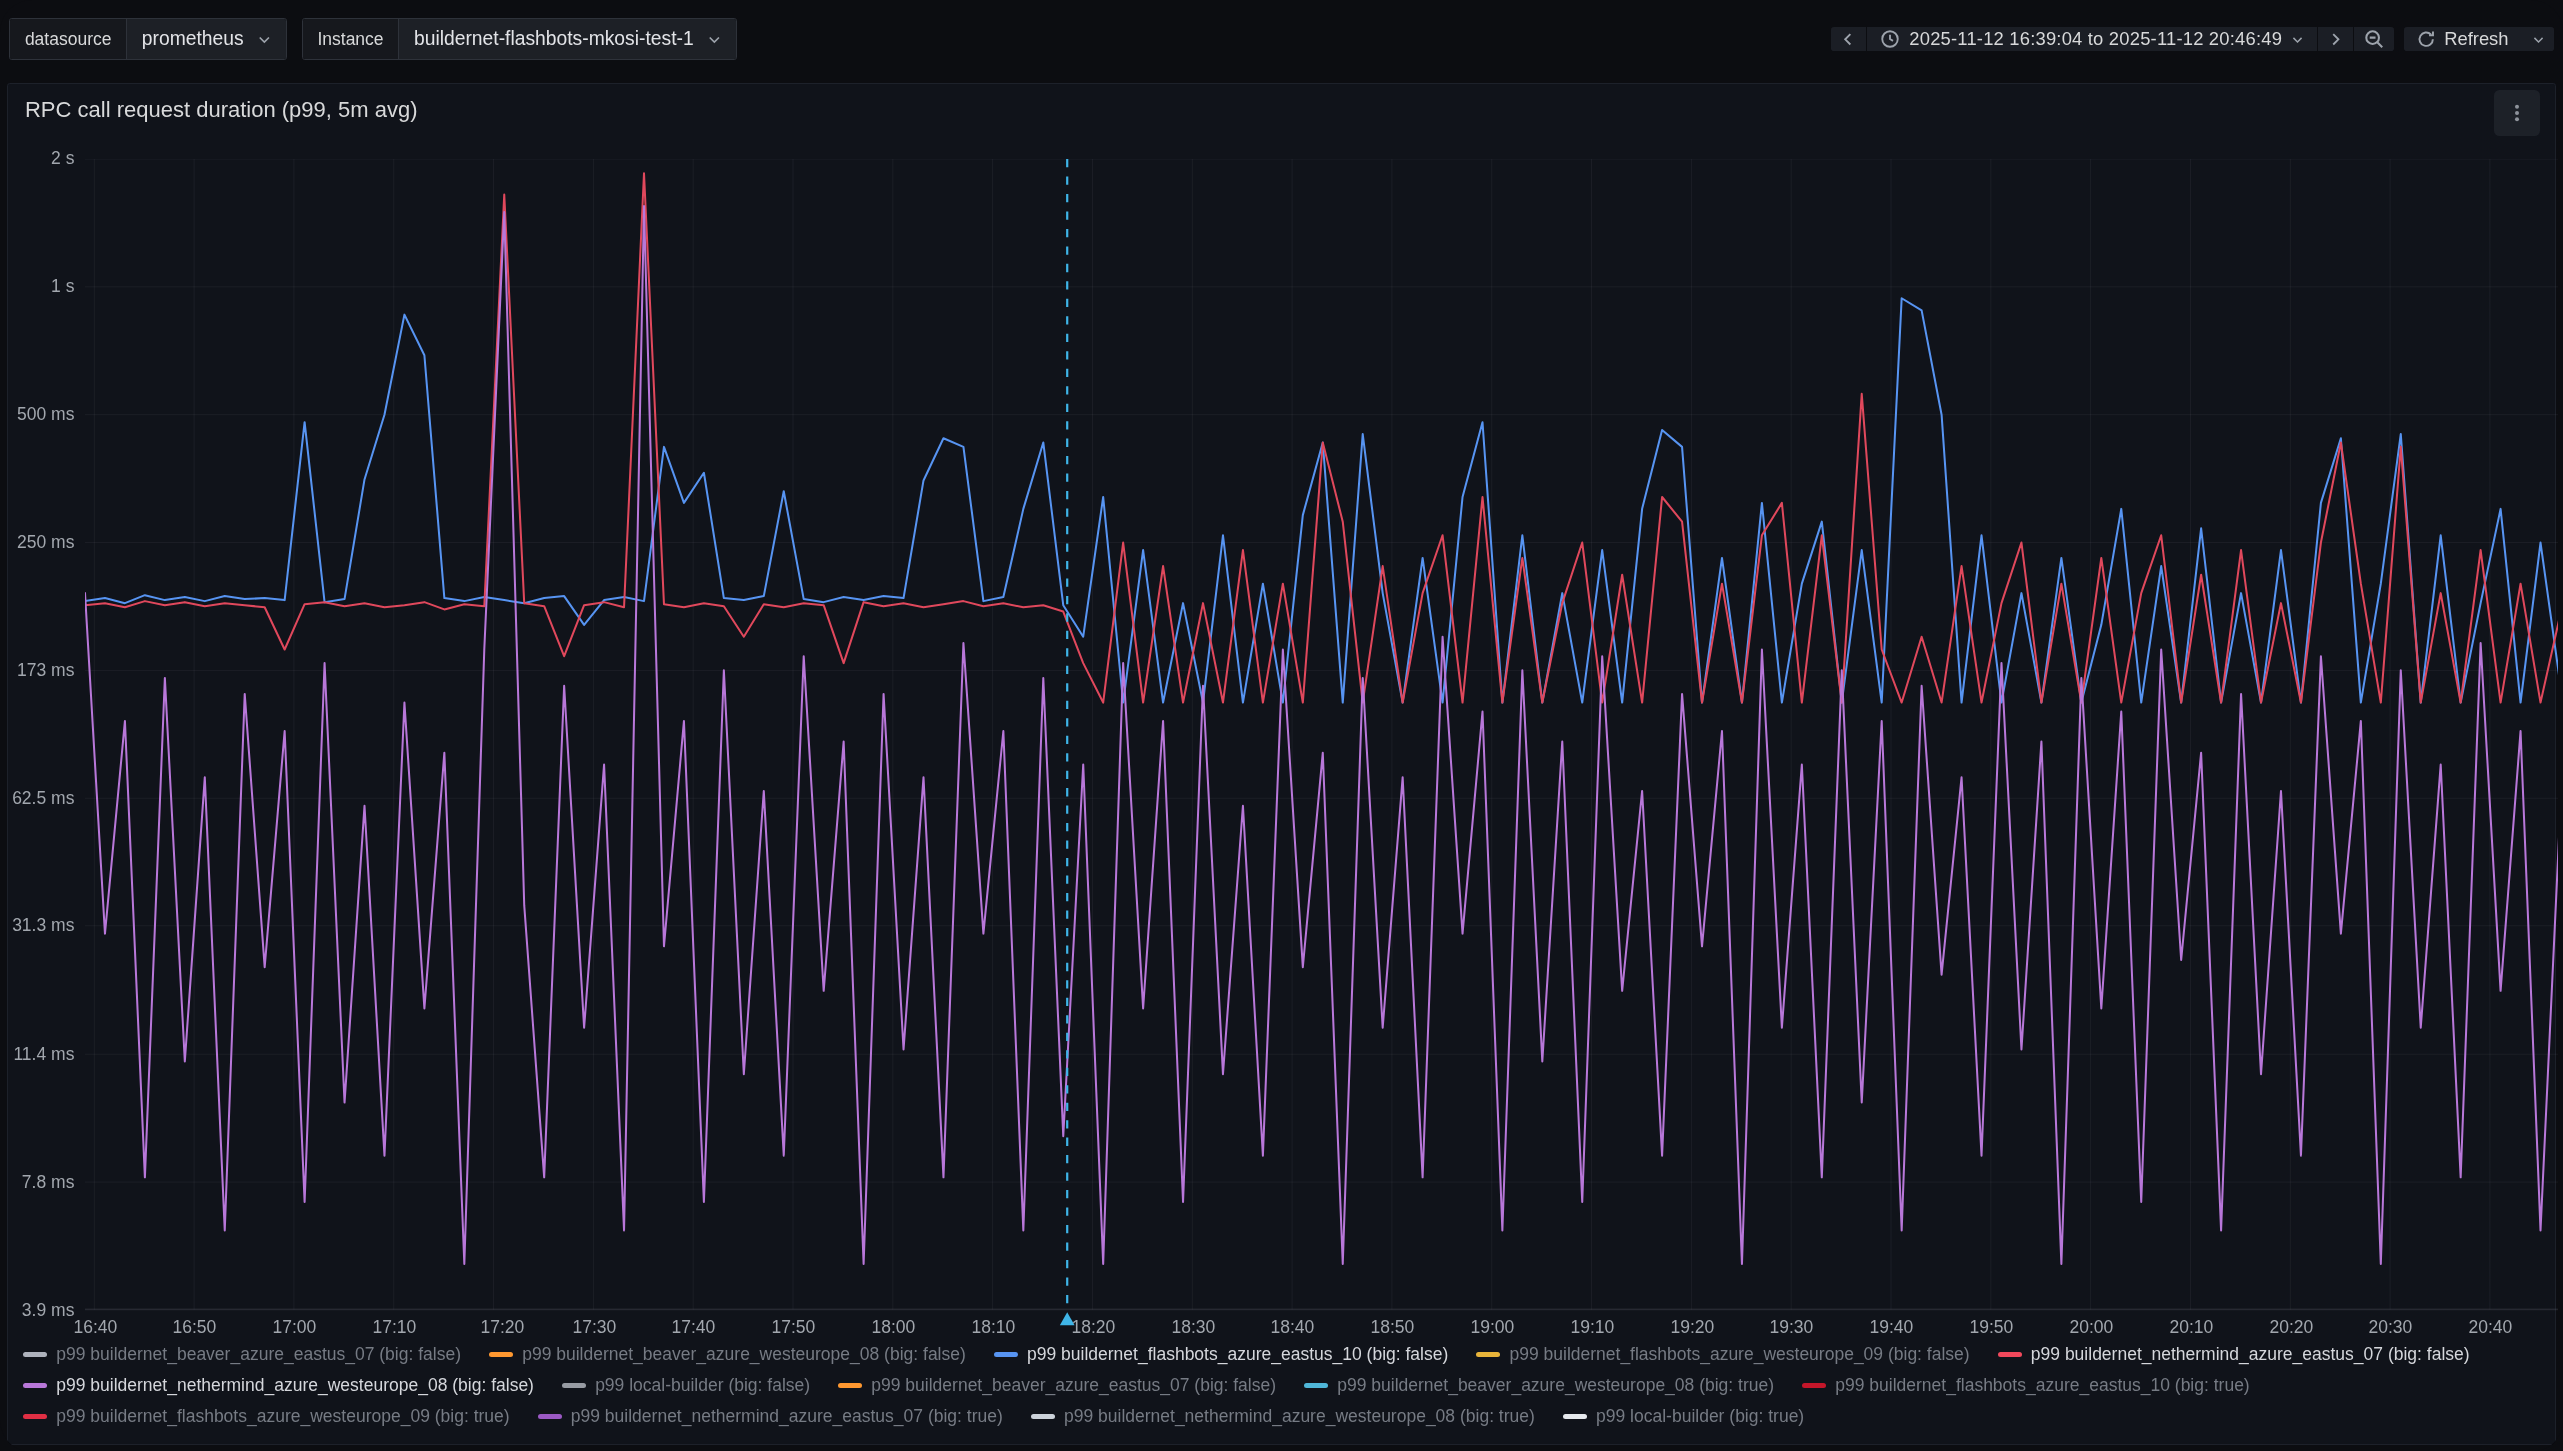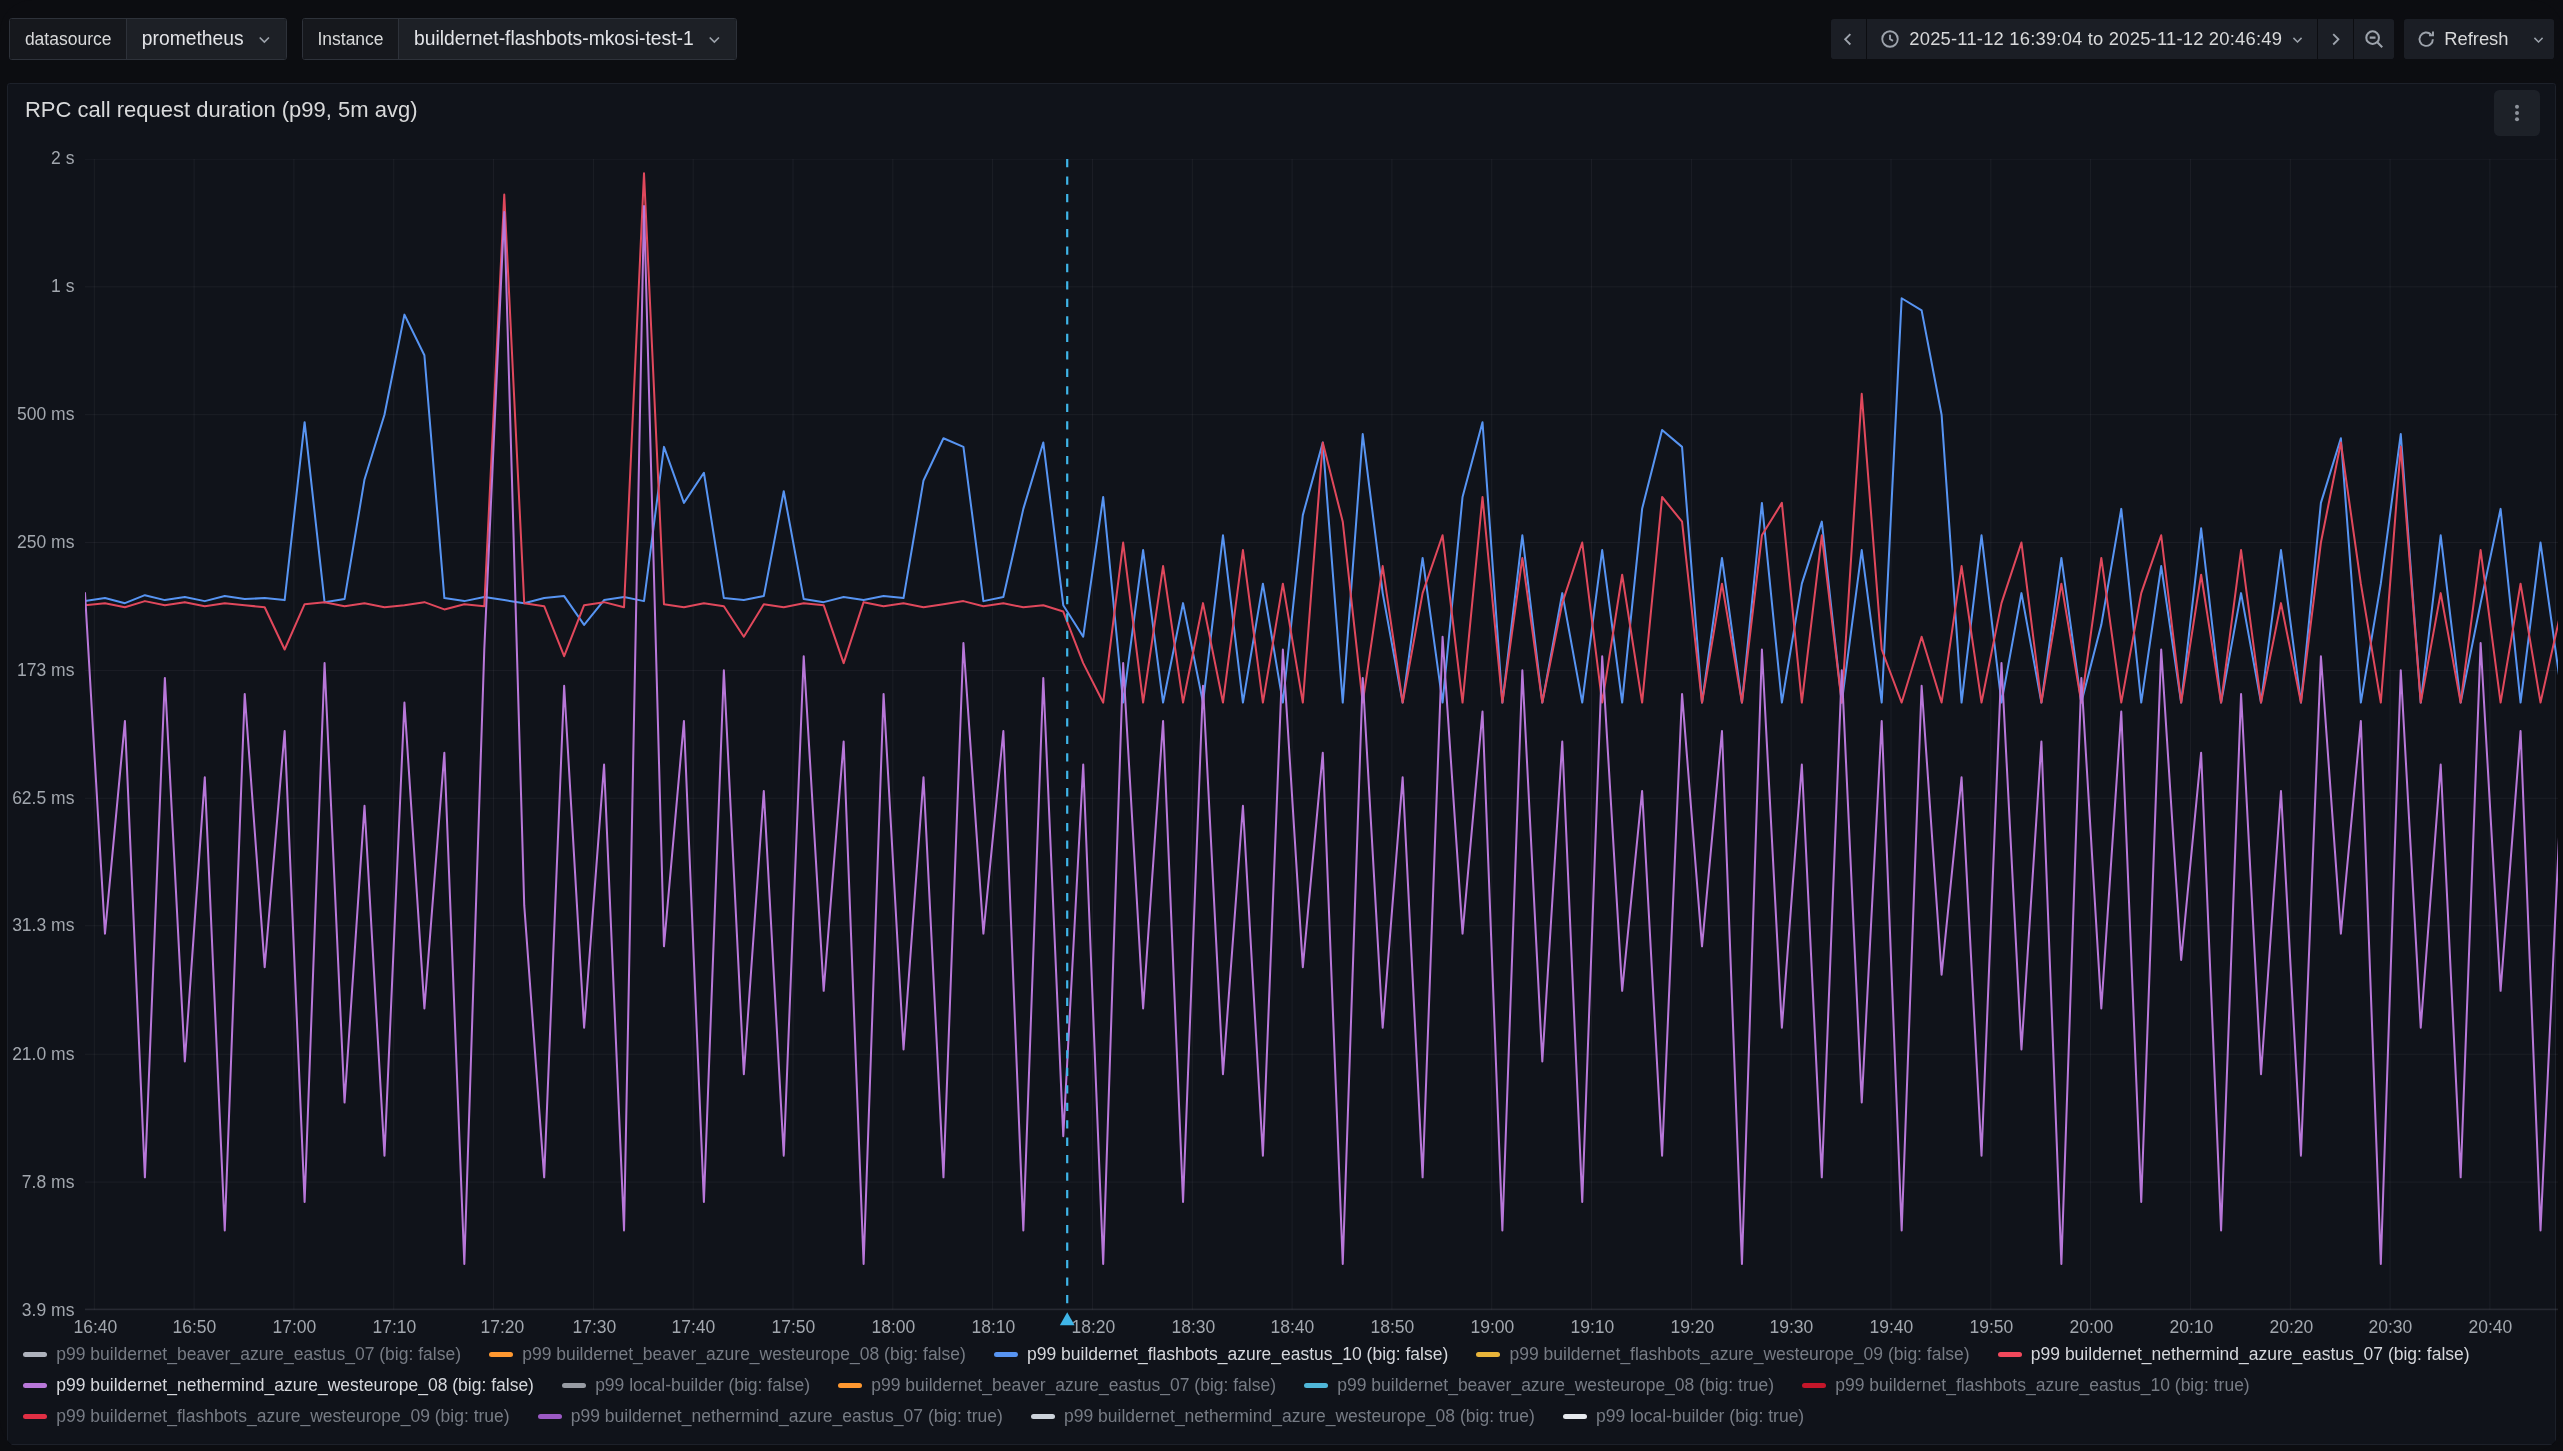--- a/index.html
+++ b/index.html
@@ -12,21 +12,21 @@
   .var-groups{display:flex;gap:14.7px;}
   .var{display:flex;align-items:stretch;height:40px;border:0.9px solid #2e323a;border-radius:2.8px;overflow:hidden;}
   .var-label{display:flex;align-items:center;padding:0 14.7px;background:#16181d;color:#d8d9da;
              font-size:17.5px;font-weight:500;border-right:0.9px solid #2e323a;}
   .var-value{display:flex;align-items:center;gap:13px;padding:0 14.7px;background:#1d2026;border:0;
              color:#e3e4e8;font-size:19.3px;font-family:inherit;cursor:pointer;}
   .icon{display:inline-flex;align-items:center;justify-content:center;color:#9da3ac;}
   .icon svg{display:block;}
 
   .time-controls{display:flex;align-items:center;gap:9.2px;}
-  .btn-group{display:flex;align-items:stretch;height:40px;border-radius:2.8px;overflow:hidden;background:#0c0d11;gap:0.9px;}
+  .btn-group{display:flex;align-items:stretch;height:24px;border-radius:2.8px;overflow:hidden;background:#0c0d11;gap:0.9px;}
   .tbtn{display:flex;align-items:center;gap:9.2px;background:#1b1e25;border:0;color:#d8d9da;
         font-size:18.4px;font-weight:500;font-family:inherit;padding:0 13px;cursor:pointer;}
   .tbtn.square{padding:0 9.2px;}
   .time-text{white-space:nowrap;letter-spacing:0.2px;}
 
   
   .panel{position:absolute;left:7.4px;right:7.4px;top:83px;bottom:7.4px;background:#10131a;
          border:0.9px solid #1d212a;border-radius:2.8px;}
   .panel-title{position:absolute;left:16.6px;top:13px;font-size:22px;font-weight:500;color:#d8d9da;}
   .kebab{position:absolute;right:14.7px;top:5.5px;width:46px;height:46px;border:0;border-radius:5.5px;
@@ -149,21 +149,21 @@
     </button>
 
     <div id="y-axis">
         <div class="ytick" style="top: 64px;">2 s</div>
         <div class="ytick" style="top: 192px;">1 s</div>
         <div class="ytick" style="top: 320px;">500 ms</div>
         <div class="ytick" style="top: 448px;">250 ms</div>
         <div class="ytick" style="top: 576px;">173 ms</div>
         <div class="ytick" style="top: 704px;">62.5 ms</div>
         <div class="ytick" style="top: 831px;">31.3 ms</div>
-        <div class="ytick" style="top: 960px;">21.0 ms</div>
+        <div class="ytick" style="top: 960px;">11.4 ms</div>
         <div class="ytick" style="top: 1088px;">7.8 ms</div>
         <div class="ytick" style="top: 1216px;">3.9 ms</div>
       </div>
     <svg id="plot" viewBox="0 0 2688 1271" preserveAspectRatio="none">
         <line x1="0" y1="0" x2="2688" y2="0" class="grid"></line>
         <line x1="0" y1="139" x2="2688" y2="139" class="grid"></line>
         <line x1="0" y1="278" x2="2688" y2="278" class="grid"></line>
         <line x1="0" y1="417" x2="2688" y2="417" class="grid"></line>
         <line x1="0" y1="556" x2="2688" y2="556" class="grid"></line>
         <line x1="0" y1="695" x2="2688" y2="695" class="grid"></line>

